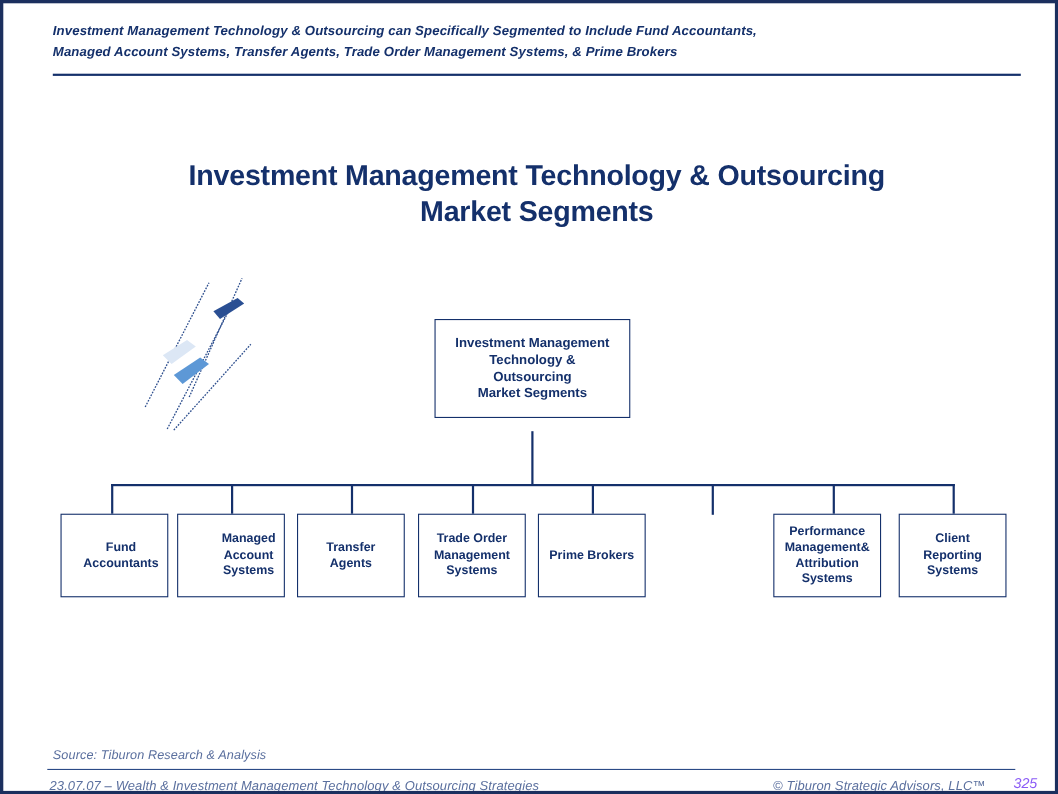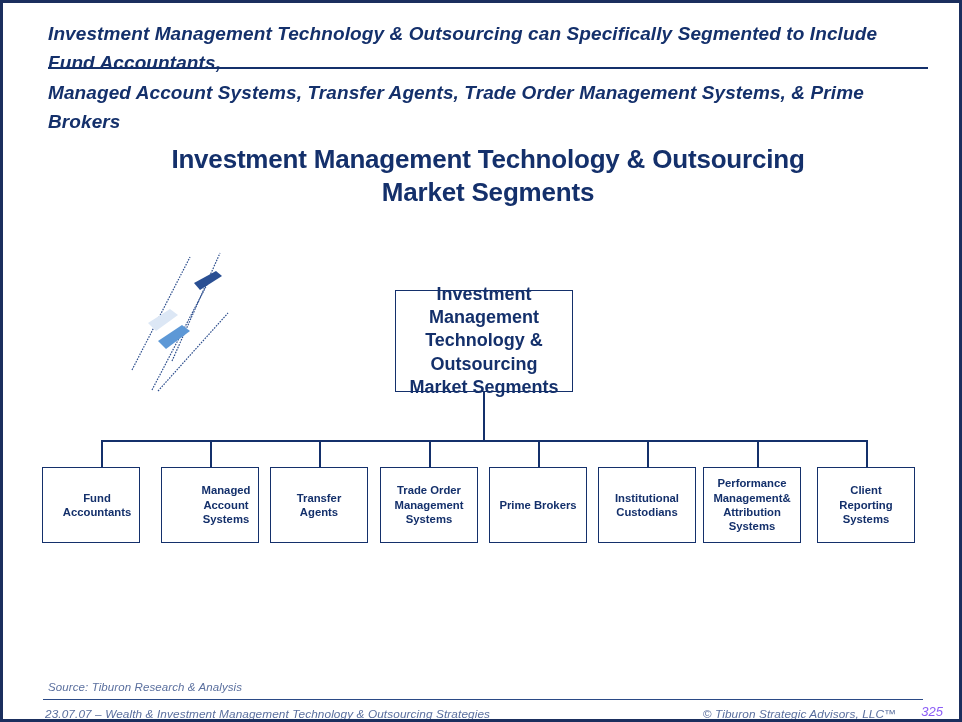--- a/index.html
+++ b/index.html
@@ -22,21 +22,21 @@
   }
 
   
   .header {
     position: absolute;
     left: 45px;
     top: 16px;
     width: 875px;
   }
   .header-title {
-    font-size: 19px;
+    font-size: 12px;
     font-weight: bold;
     font-style: italic;
     color: #14306b;
     line-height: 1.55;
     letter-spacing: 0.1px;
   }
   .header-rule {
     position: absolute;
     left: 45px;
     top: 64px;
@@ -88,22 +88,22 @@
     text-align: center;
     display: flex;
     align-items: center;
     justify-content: center;
     line-height: 1.28;
   }
   .node-root {
     left: 392px;
     top: 287px;
     width: 178px;
-    height: 102px;
-    font-size: 18px;
+    height: 90px;
+    font-size: 12px;
     padding: 12px 6px;
   }
   .node-leaf {
     top: 464px;
     width: 98px;
     height: 76px;
     font-size: 11.3px;
     padding: 0 4px;
   }
 
@@ -207,21 +207,21 @@
 
     <div class="conn-v" style="left:98px;  top:437px; height:28px;"></div>
     <div class="conn-v" style="left:207px; top:437px; height:28px;"></div>
     <div class="conn-v" style="left:316px; top:437px; height:28px;"></div>
     <div class="conn-v" style="left:426px; top:437px; height:28px;"></div>
     <div class="conn-v" style="left:535px; top:437px; height:28px;"></div>
     <div class="conn-v" style="left:644px; top:437px; height:28px;"></div>
     <div class="conn-v" style="left:754px; top:437px; height:28px;"></div>
     <div class="conn-v" style="left:863px; top:437px; height:28px;"></div>
 
-    <div class="node node-leaf" style="left:39px;padding-left:16px;">
+    <div class="node node-leaf" style="left:52px;padding-left:16px;">
       <div>
         <span class="leaf-label">Fund</span>
         <span class="leaf-label">Accountants</span>
       </div>
     </div>
 
     <div class="node node-leaf" style="left:158px;padding-left:36px;">
       <div>
         <span class="leaf-label">Managed</span>
         <span class="leaf-label">Account</span>
@@ -243,26 +243,20 @@
         <span class="leaf-label">Systems</span>
       </div>
     </div>
 
     <div class="node node-leaf" style="left:486px;">
       <div>
         <span class="leaf-label">Prime Brokers</span>
       </div>
     </div>
 
-    <div class="node node-leaf" style="left:595px;">
-      <div>
-        <span class="leaf-label">Institutional</span>
-        <span class="leaf-label">Custodians</span>
-      </div>
-    </div>
 
     <div class="node node-leaf" style="left:700px;justify-content:center;">
       <div>
         <span class="leaf-label">Performance</span>
         <span class="leaf-label">Management&amp;</span>
         <span class="leaf-label">Attribution</span>
         <span class="leaf-label">Systems</span>
       </div>
     </div>
 

